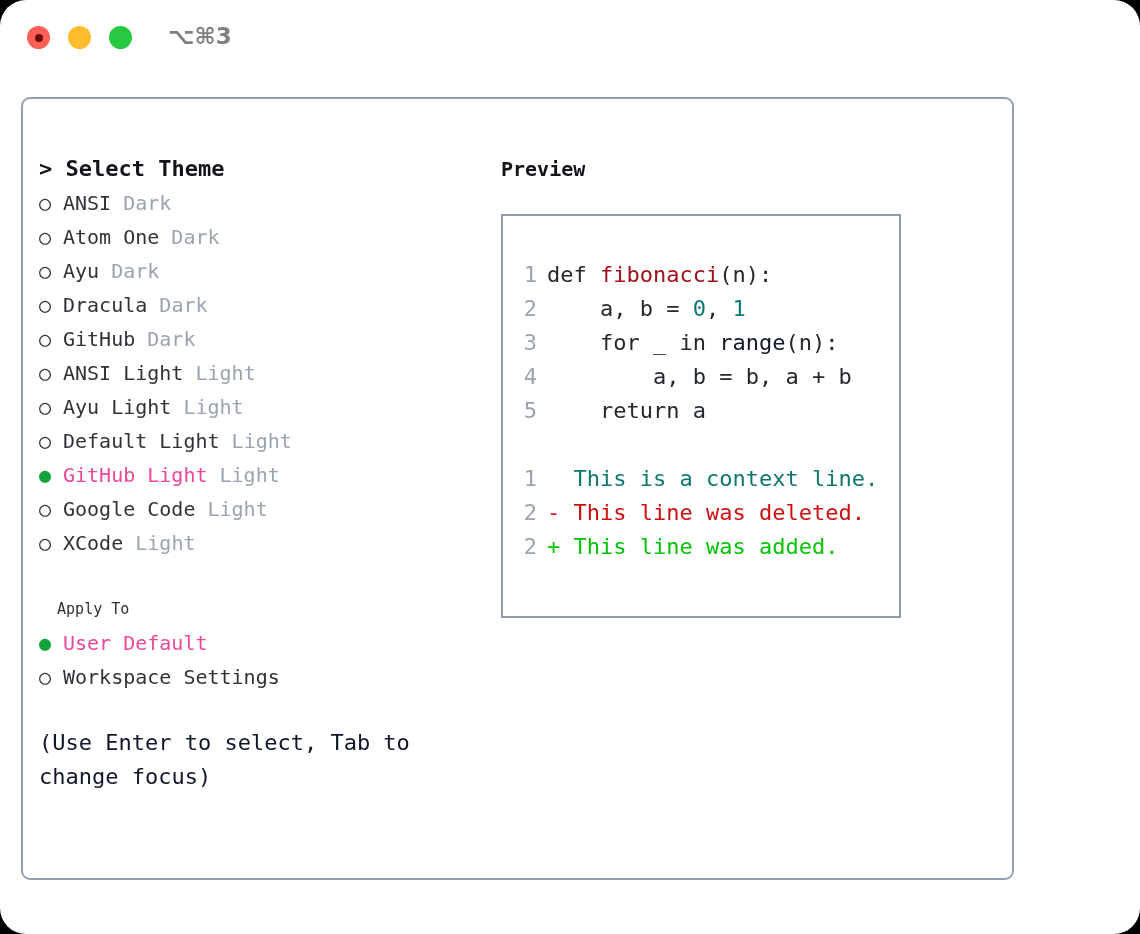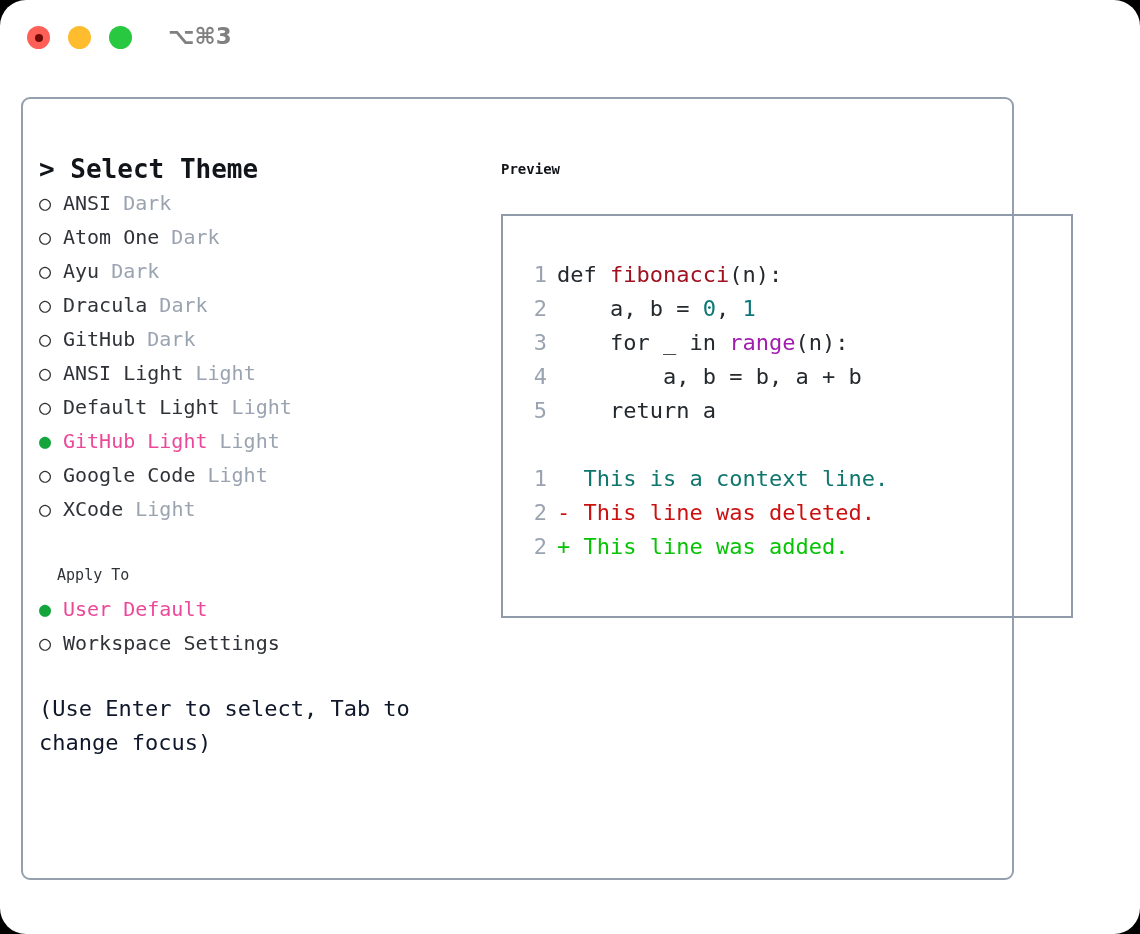--- a/index.html
+++ b/index.html
@@ -90,21 +90,21 @@
 
   
   .left {
     position: absolute;
     left: 16px;
     top: 53px;
     width: 450px;
   }
 
   .section-title {
-    font-size: 26px;
+    font-size: 22px;
     font-weight: bold;
     color: #111418;
     line-height: 34px;
     white-space: pre;
   }
 
   .opt {
     font-size: 20px;
     line-height: 34px;
     color: #2f3237;
@@ -136,50 +136,50 @@
   }
 
   
   .right {
     position: absolute;
     left: 478px;
     top: 53px;
     width: 500px;
   }
   .preview-title {
-    font-size: 14px;
+    font-size: 20px;
     font-weight: bold;
     color: #111418;
     line-height: 34px;
   }
   .preview-box {
     margin-top: 28px;
-    width: 572px;
+    width: 400px;
     height: 404px;
     border: 2px solid #8f9bab;
     box-sizing: border-box;
-    padding: 42px 0 0 18px;
+    padding: 42px 0 0 8px;
   }
 
   .code-line {
     font-size: 22px;
     line-height: 34px;
     white-space: pre;
     color: #24292e;
   }
   .ln {
     display: inline-block;
     width: 26px;
     text-align: right;
     color: #9aa3b0;
     margin-right: 10px;
   }
   .tok-fn  { color: #a0121f; }
   .tok-num { color: #0d7777; }
-  .tok-bi  { color: #a21caf; }
+  .tok-bi  { color: #0f172a; }
 
   .diff-gap { height: 34px; }
   .diff-ctx { color: #0f766e; }
   .diff-del { color: #cc1010; }
   .diff-add { color: #06c306; }
 </style>
 </head>
 <body>
 
 <div class="window">
@@ -198,20 +198,21 @@
 
       <div class="left">
         <div class="section-title">&gt; Select Theme</div>
         <div id="theme-list">
             <div class="opt"><span class="bullet">○</span><span class="label">ANSI</span><span class="suffix"> Dark</span></div>
             <div class="opt"><span class="bullet">○</span><span class="label">Atom One</span><span class="suffix"> Dark</span></div>
             <div class="opt"><span class="bullet">○</span><span class="label">Ayu</span><span class="suffix"> Dark</span></div>
             <div class="opt"><span class="bullet">○</span><span class="label">Dracula</span><span class="suffix"> Dark</span></div>
             <div class="opt"><span class="bullet">○</span><span class="label">GitHub</span><span class="suffix"> Dark</span></div>
             <div class="opt"><span class="bullet">○</span><span class="label">ANSI Light</span><span class="suffix"> Light</span></div>
+            <div class="opt"><span class="bullet">○</span><span class="label">Ayu Light</span><span class="suffix"> Light</span></div>
             <div class="opt"><span class="bullet">○</span><span class="label">Default Light</span><span class="suffix"> Light</span></div>
             <div class="opt selected"><span class="bullet">●</span><span class="label">GitHub Light</span><span class="suffix"> Light</span></div>
             <div class="opt"><span class="bullet">○</span><span class="label">Google Code</span><span class="suffix"> Light</span></div>
             <div class="opt"><span class="bullet">○</span><span class="label">XCode</span><span class="suffix"> Light</span></div>
           </div>
 
         <div class="spacer"></div>
 
         <div class="subhead">  Apply To</div>
         <div id="apply-list">

